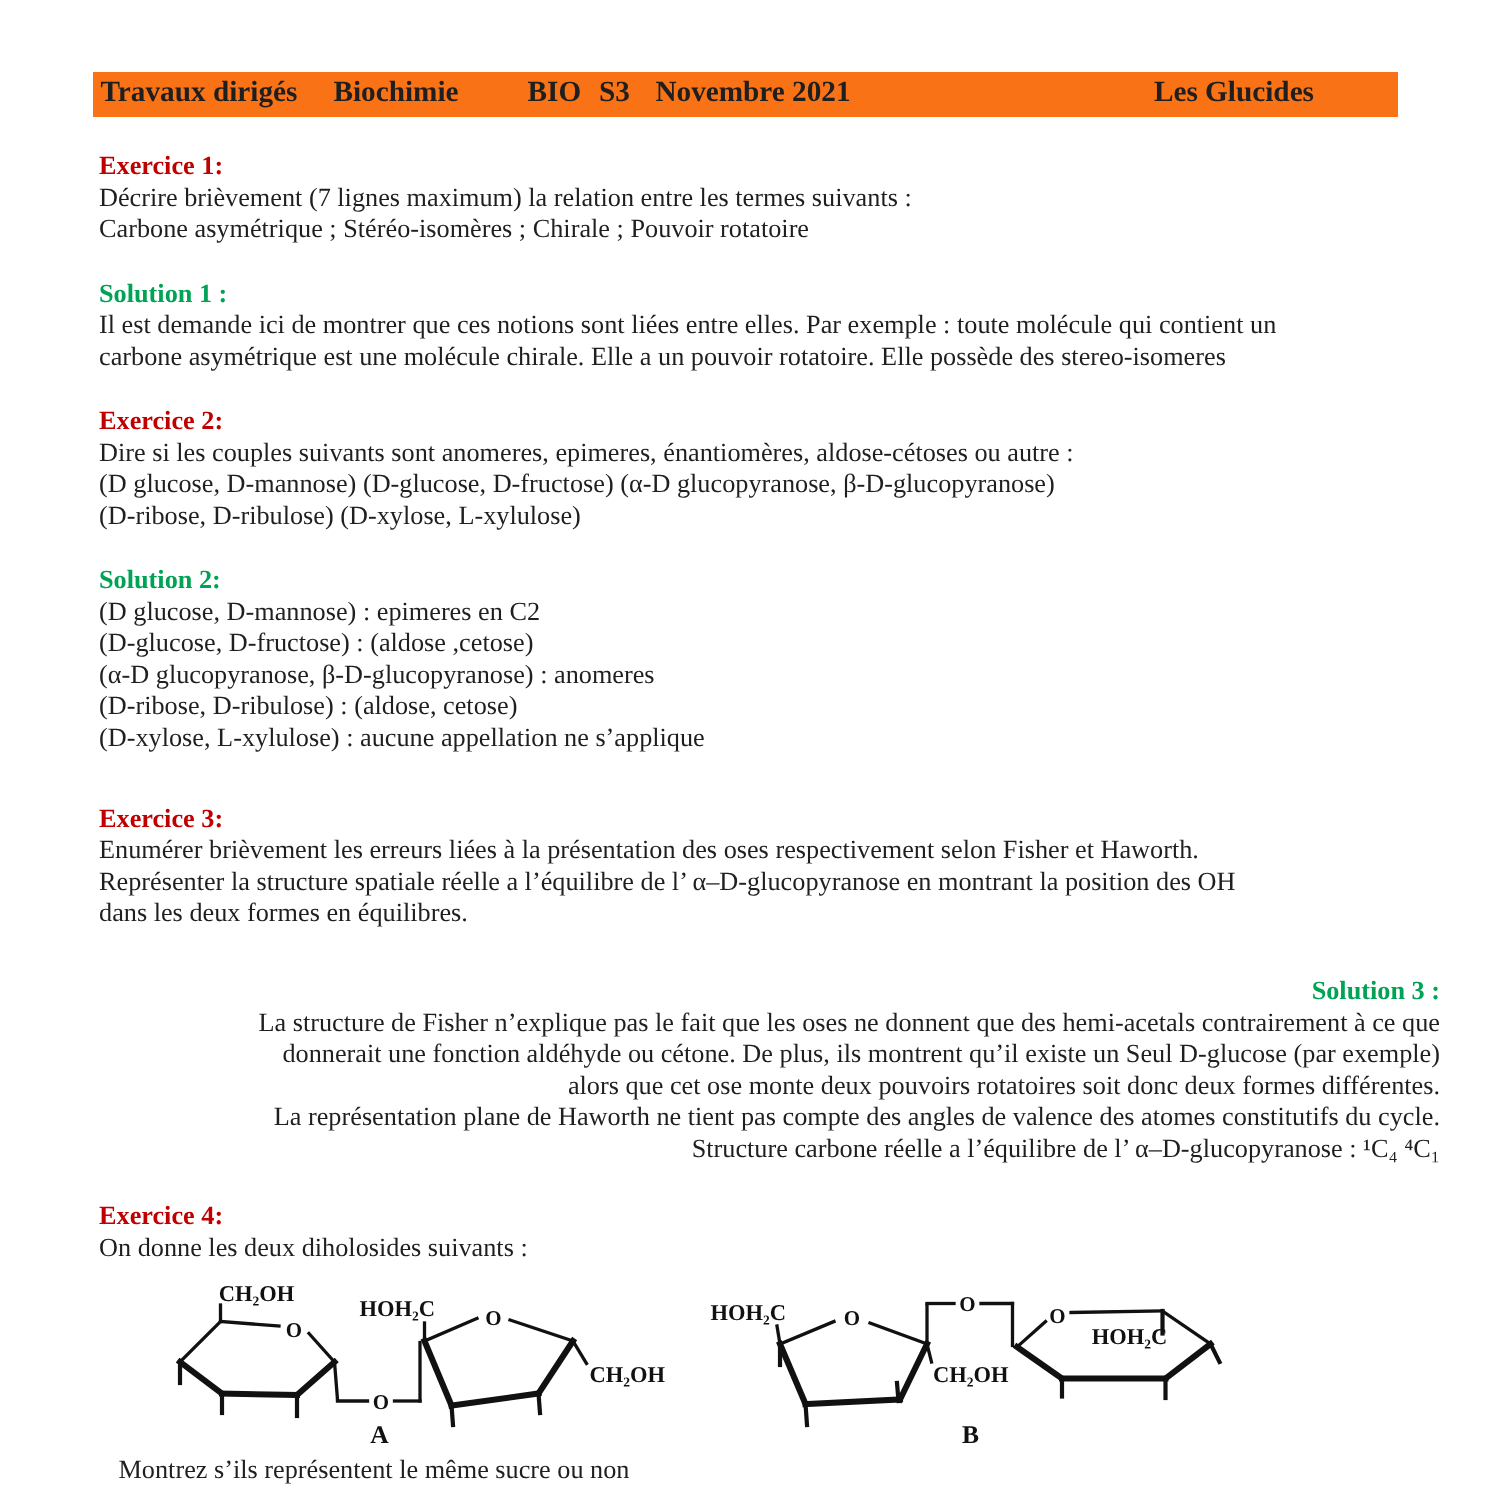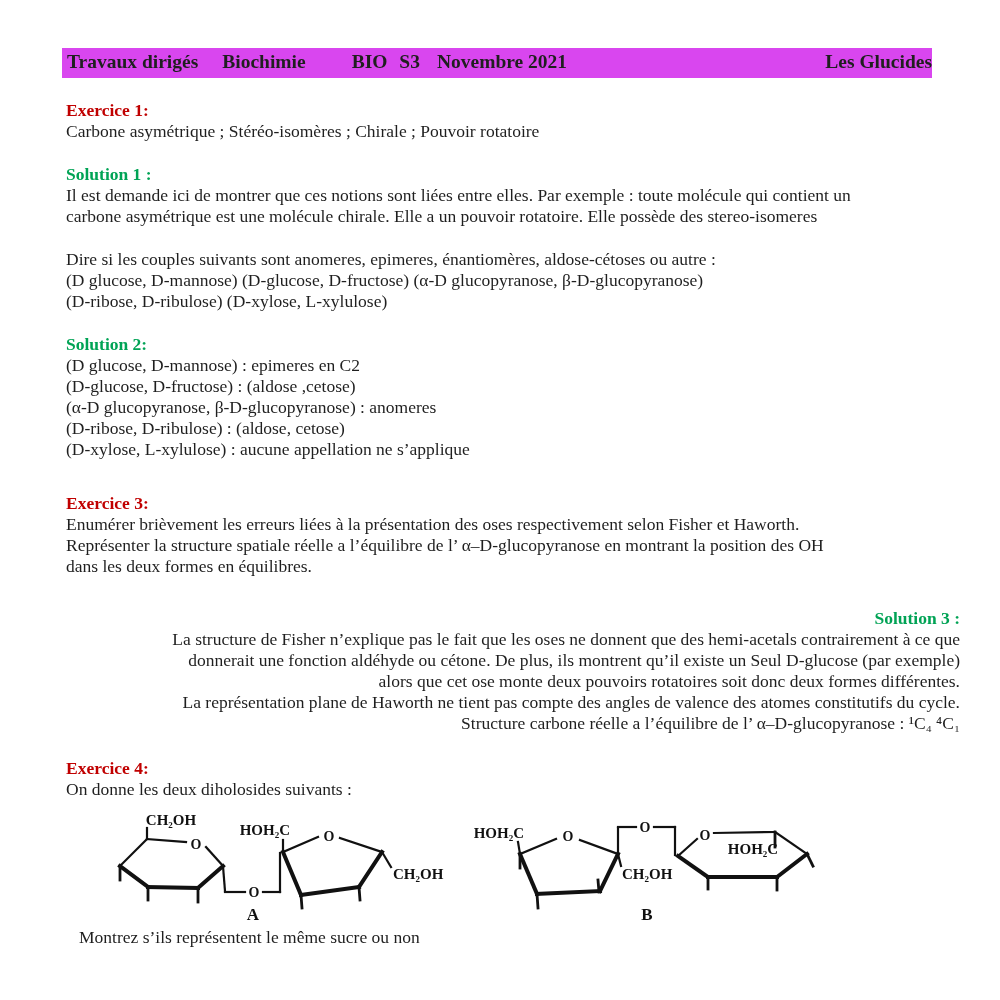--- a/index.html
+++ b/index.html
@@ -4,27 +4,27 @@
 <style>
   html,body{margin:0;padding:0;}
   body{
     width:1000px;height:1000px;background:#ffffff;
     font-family:"Liberation Serif","DejaVu Serif",serif;
     color:#1f1f1f;overflow:hidden;
   }
   .page{position:relative;width:1000px;height:1000px;}
   .header-bar{
     display:flex;align-items:center;box-sizing:border-box;
-    margin:48px 68px 0 62px;height:30px;background:#d946ef;
+    margin:48px 68px 0 62px;height:30px;background:#f97316;
     font-weight:bold;font-size:19.5px;padding:0 0 2px 5px;white-space:nowrap;
   }
   .h2{margin-left:24px}
   .h3{margin-left:46px;word-spacing:7px}
   .h4{margin-left:17px}
-  .h5{margin-left:auto;}
+  .h5{margin-left:auto;margin-right:56px}
   .content{margin:0 40px 0 66px;font-size:17.5px;line-height:21px;}
   .section{margin-top:22px;}
   #section-ex3{margin-top:33px;}
   #section-sol3{margin-top:31px;text-align:right;}
   #section-ex4{margin-top:24px;}
   .title{font-weight:bold;}
   .ex .title{color:#C00000;}
   .sol .title{color:#00A355;}
   .sol.italic-title .title{}
   .line{white-space:nowrap;}
@@ -50,30 +50,32 @@
     <span class="h2">Biochimie</span>
     <span class="h3">BIO S3</span>
     <span class="h4">Novembre 2021</span>
     <span class="h5">Les Glucides</span>
   </div>
 
   <div class="content">
 
     <div class="section ex" id="section-ex1">
       <div class="title">Exercice 1:</div>
+      <div class="line">Décrire brièvement (7 lignes maximum) la relation entre les termes suivants :</div>
       <div class="line">Carbone asymétrique ; Stéréo-isomères ; Chirale ; Pouvoir rotatoire</div>
     </div>
 
     <div class="section sol" id="section-sol1">
       <div class="title">Solution 1 :</div>
       <div class="line">Il est demande ici de montrer que ces notions sont liées entre elles. Par exemple : toute molécule qui contient un</div>
       <div class="line">carbone asymétrique est une molécule chirale. Elle a un pouvoir rotatoire. Elle possède des stereo-isomeres</div>
     </div>
 
     <div class="section ex" id="section-ex2">
+      <div class="title">Exercice 2:</div>
       <div class="line">Dire si les couples suivants sont anomeres, epimeres, énantiomères, aldose-cétoses ou autre :</div>
       <div class="line">(D glucose, D-mannose) (D-glucose, D-fructose) (α-D glucopyranose, β-D-glucopyranose)</div>
       <div class="line">(D-ribose, D-ribulose) (D-xylose, L-xylulose)</div>
     </div>
 
     <div class="section sol italic-title" id="section-sol2">
       <div class="title">Solution 2:</div>
       <div class="line">(D glucose, D-mannose) : epimeres en C2</div>
       <div class="line">(D-glucose, D-fructose) : (aldose ,cetose)</div>
       <div class="line">(α-D glucopyranose, β-D-glucopyranose) : anomeres</div>

